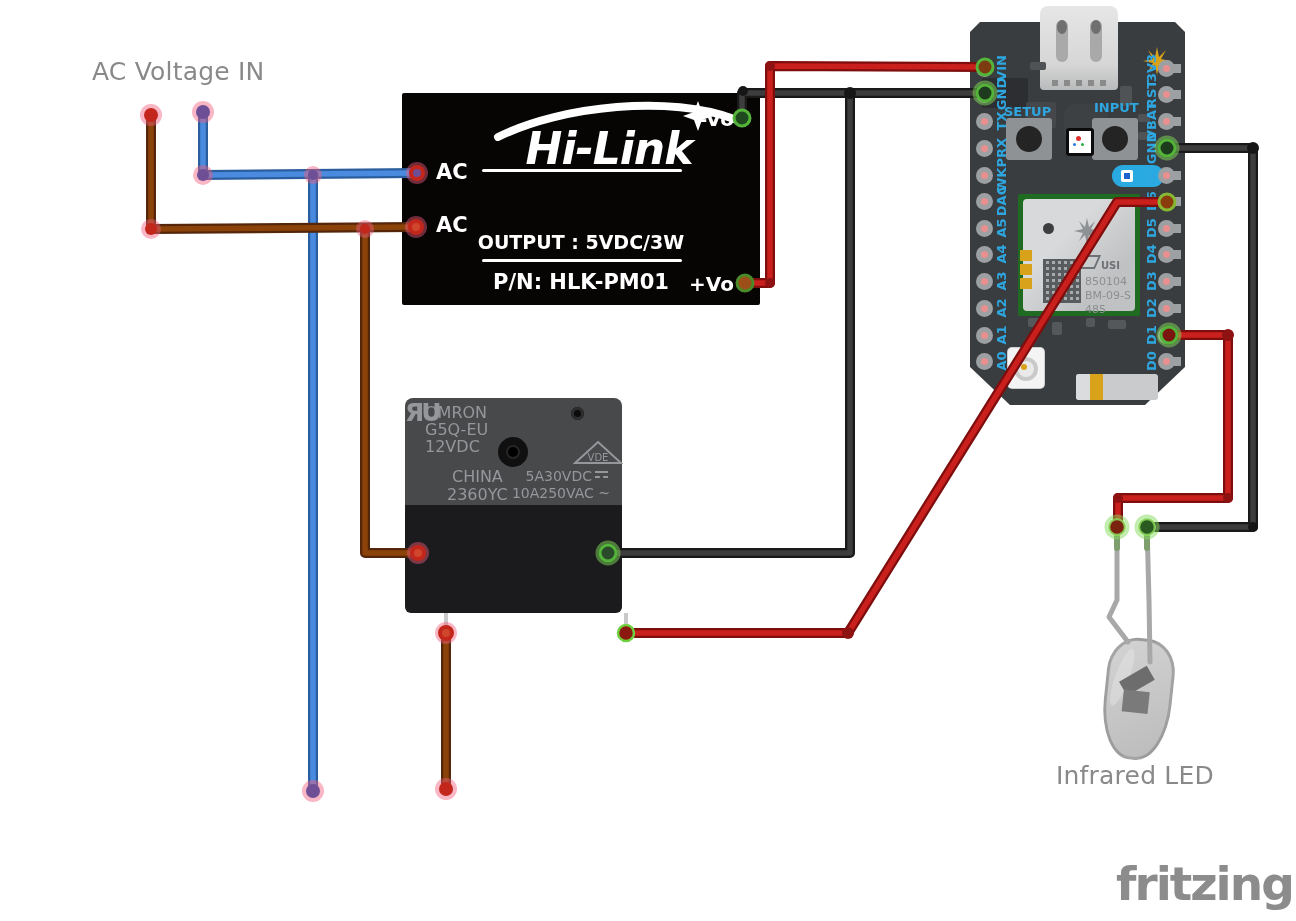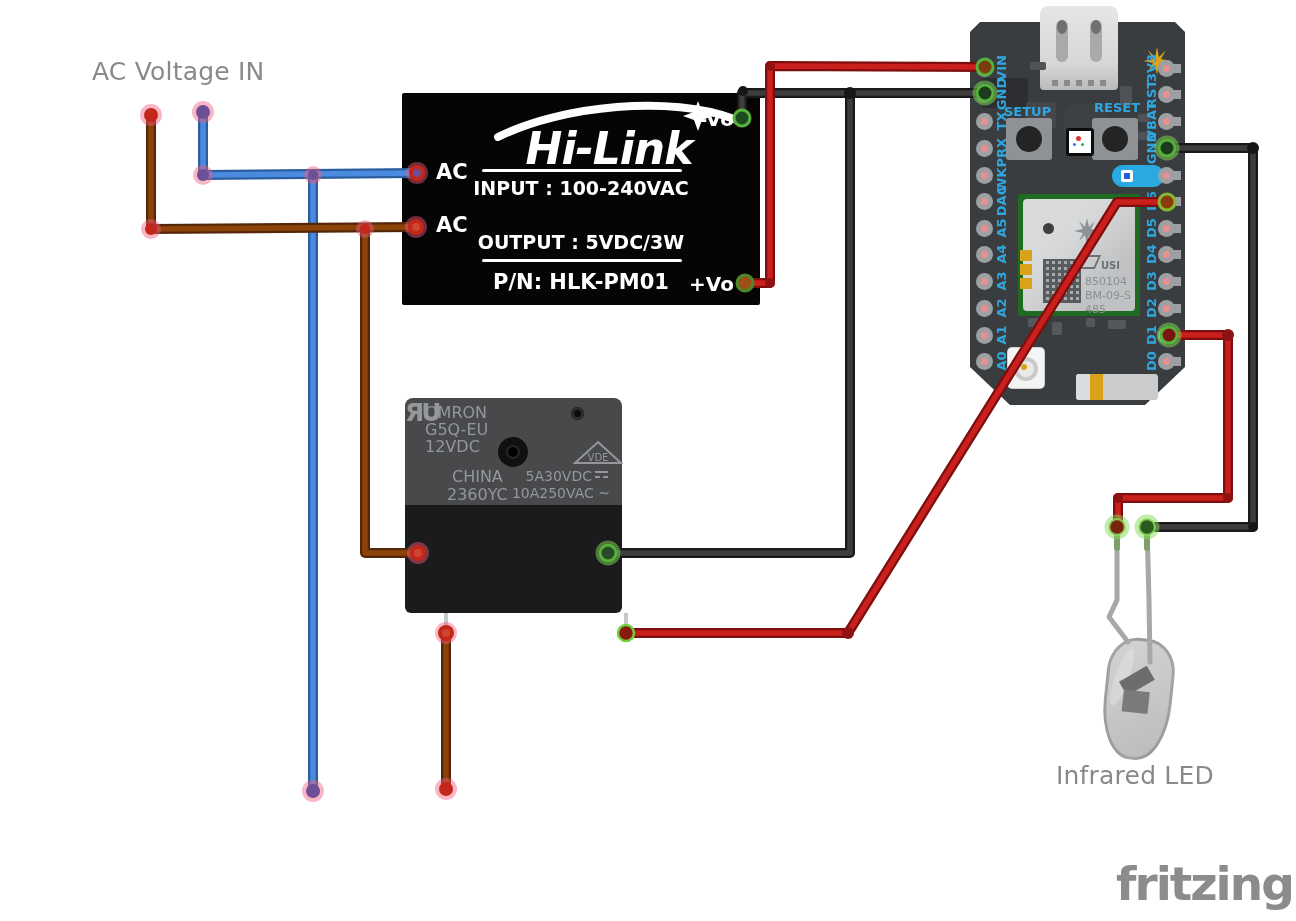--- a/index.html
+++ b/index.html
@@ -124,21 +124,20 @@
 
   <div class="psu">
     <div class="hl-logo">
       <svg class="hl-swoosh" width="250" height="42">
         <path d="M6,38 C70,6 180,-4 242,20" stroke="#ffffff" stroke-width="8" fill="none" stroke-linecap="round"></path>
         <path d="M206,2 l4,11 11,4 -11,4 -4,11 -4,-11 -11,-4 11,-4 z" fill="#ffffff"></path>
       </svg>
       <span class="hl-text">Hi-Link</span>
     </div>
     <div class="hl-sep" style="top:76px"></div>
-    <div class="psu-line" style="top:84px">INPUT : 100-240VAC</div>
     <div class="psu-line" style="top:138px">OUTPUT : 5VDC/3W</div>
     <div class="hl-sep" style="top:166px"></div>
     <div class="psu-line" style="top:177px;font-size:21px">P/N: HLK-PM01</div>
     <div class="psu-ac" style="top:67px">AC</div>
     <div class="psu-ac" style="top:120px">AC</div>
     <div class="psu-vo" style="top:14px">-Vo</div>
     <div class="psu-vo" style="top:179px">+Vo</div>
   </div>
 
   <div class="relay">
@@ -184,21 +183,21 @@
     <div class="chip" style="left:150px;top:64px;width:12px;height:20px;background:#505356"></div>
     <div class="chip" style="left:60px;top:40px;width:16px;height:8px;background:#505356"></div>
     <div class="chip" style="left:168px;top:92px;width:12px;height:8px;background:#505356"></div>
     <div class="chip" style="left:168px;top:110px;width:12px;height:8px;background:#505356"></div>
     <div class="chip" style="left:58px;top:296px;width:16px;height:9px;background:#55585b"></div>
     <div class="chip" style="left:82px;top:300px;width:10px;height:13px;background:#55585b"></div>
     <div class="chip" style="left:116px;top:296px;width:9px;height:9px;background:#55585b"></div>
     <div class="chip" style="left:138px;top:298px;width:18px;height:9px;background:#55585b"></div>
 
     <div class="btn-lbl" style="left:34px;top:82px">SETUP</div>
-    <div class="btn-lbl" style="left:124px;top:78px">RESET</div>
+    <div class="btn-lbl" style="left:124px;top:78px">INPUT</div>
     <div class="btn" style="left:36px;top:96px"></div>
     <div class="btn" style="left:122px;top:96px"></div>
     <div class="rgbled"></div>
     <div class="d7pill"></div>
 
     <div class="wifi">
       <div class="shield">
         <div class="shield-dot"></div>
         <svg style="position:absolute;left:50px;top:18px" width="28" height="28">
           <path d="M14,1 L16,10 L22,4 L18,12 L27,14 L18,16 L22,24 L16,18 L14,27 L12,18 L6,24 L10,16 L1,14 L10,12 L6,4 L12,10 Z" fill="#8e9193"></path>

